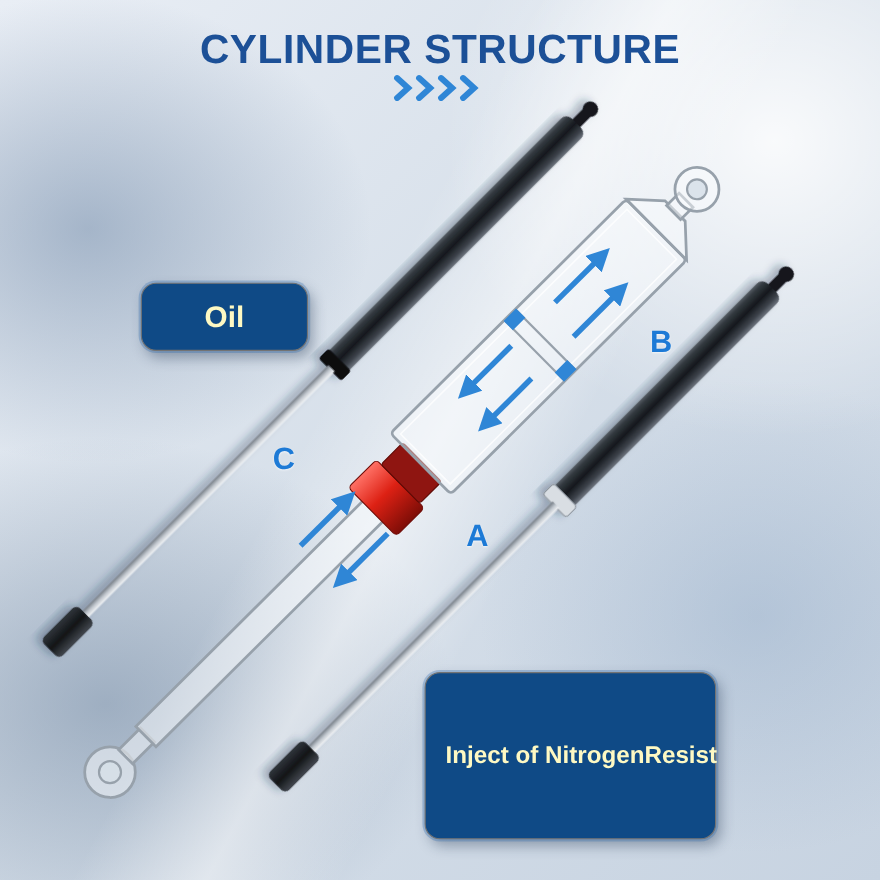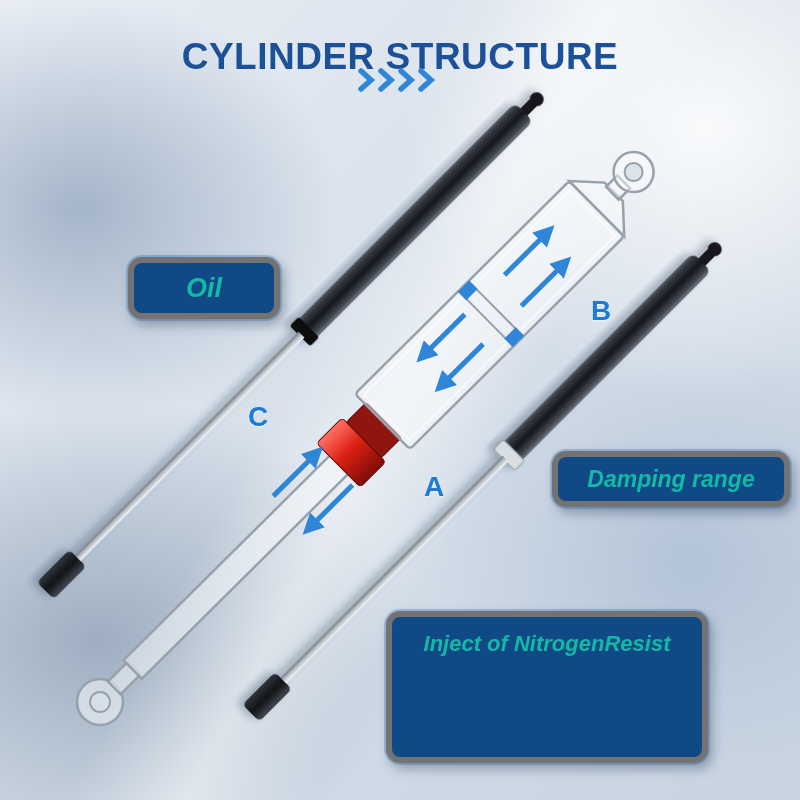--- a/index.html
+++ b/index.html
@@ -13,39 +13,39 @@
     background:
       linear-gradient(118deg, rgba(255,255,255,0) 40%, rgba(255,255,255,0.5) 50%, rgba(255,255,255,0) 60%),
       radial-gradient(ellipse 46% 38% at 10% 26%, rgba(104,130,162,0.50), rgba(104,130,162,0) 70%),
       radial-gradient(ellipse 55% 42% at 12% 80%, rgba(112,134,160,0.55), rgba(112,134,160,0) 72%),
       radial-gradient(ellipse 50% 45% at 88% 16%, rgba(255,255,255,0.85), rgba(255,255,255,0) 75%),
       radial-gradient(ellipse 42% 36% at 86% 70%, rgba(140,166,196,0.40), rgba(140,166,196,0) 75%),
       linear-gradient(135deg, #e9eef5 0%, #d7e0ea 45%, #c7d3e1 100%);
   }
   .scene{position:absolute; inset:0; width:800px; height:800px;}
   .title{
-    position:absolute; top:20px; left:0; right:0; margin:16px;
+    position:absolute; top:20px; left:0; right:0; margin:4px;
     text-align:center; font-size:37px; font-weight:bold; letter-spacing:0.5px;
     color:#1c5097;
   }
   .chevrons{position:absolute; top:68px; left:50%; transform:translateX(-50%);}
   .chev{fill:none; stroke:#2f86d6; stroke-width:5.5; stroke-linecap:round; stroke-linejoin:miter;}
 
   .callout{
     position:absolute; box-sizing:border-box;
-    background:#0f4a86; color:#14b8a6; font-weight:bold;
-    border:6px solid #737373; border-radius:14px;
+    background:#0f4a86; color:#fef9c3; font-weight:bold;
+    border:1px solid #737373; border-radius:14px;
     box-shadow:0 0 0 2px rgba(43,106,175,0.30), 4px 6px 12px rgba(20,40,70,0.35);
-    display:flex; align-items:center; justify-content:center;font-style:italic;
+    display:flex; align-items:center; justify-content:center;
   }
   .oil{left:128px; top:257px; width:152px; height:62px; font-size:27px;}
   .damping{left:552px; top:451px; width:238px; height:56px; font-size:23px;}
   .nitrogen{
-    left:386px; top:611px; width:322px; height:152px; font-size:22px;
-    flex-direction:row; align-items:flex-start; justify-content:center;
+    left:386px; top:611px; width:265px; height:152px; font-size:22px;
+    flex-direction:column; align-items:flex-start; justify-content:center;
     padding:10px 18px; line-height:1.55;
   }
   .nline{white-space:nowrap;}
   .letter{
     position:absolute; transform:translate(-50%,-50%);
     color:#1d7ad6; font-weight:bold; font-size:28px;
     text-shadow:0 1px 2px rgba(255,255,255,0.65);
   }
   .letterC{left:258px; top:417px;}
   .letterA{left:434px; top:487px;}
@@ -158,23 +158,20 @@
     <polyline points="4,3 14,12 4,21" class="chev"></polyline>
     <polyline points="24,3 34,12 24,21" class="chev"></polyline>
     <polyline points="44,3 54,12 44,21" class="chev"></polyline>
     <polyline points="64,3 74,12 64,21" class="chev"></polyline>
   </svg>
 
   <div class="callout oil">
     <span>Oil</span>
   </div>
 
-  <div class="callout damping">
-    <span>Damping range</span>
-  </div>
 
   <div class="callout nitrogen">
     <div class="nline">Inject of NitrogenResist</div>
   </div>
 
   <div class="letter letterC">C</div>
   <div class="letter letterA">A</div>
   <div class="letter letterB">B</div>
 </div>
 

